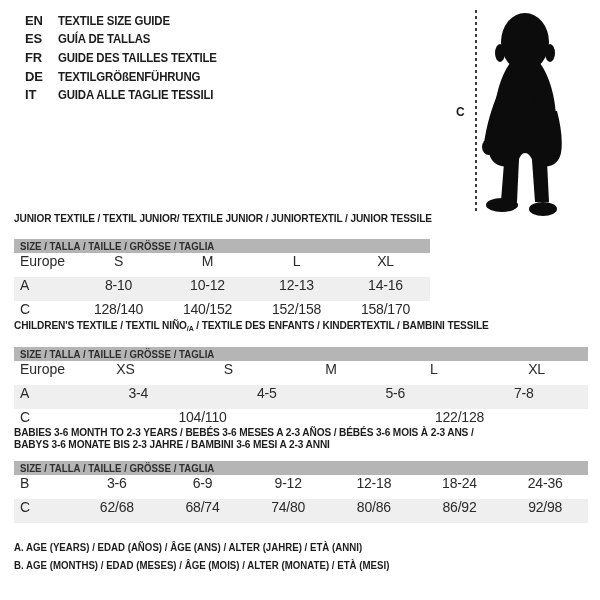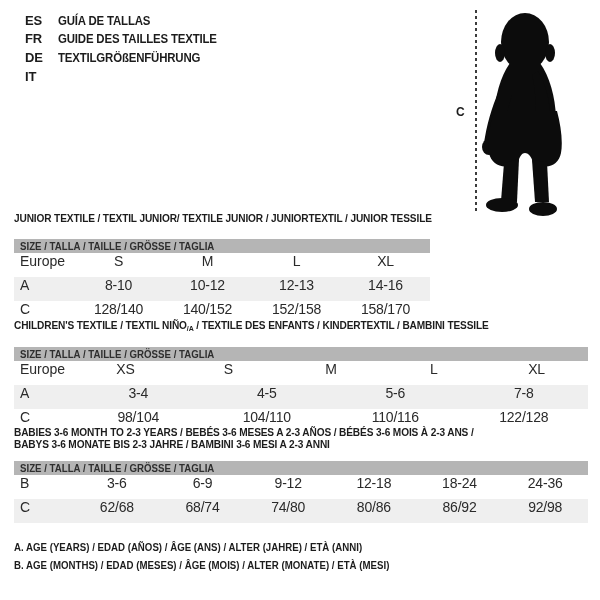--- a/index.html
+++ b/index.html
@@ -38,33 +38,38 @@
 
   
   #footnotes{position:absolute;left:14px;top:538px;}
   .footnote{height:18.2px;line-height:18.2px;font-weight:700;font-size:11px;white-space:nowrap;}
 </style>
 </head>
 <body>
 
 <div id="lang-block">
     <div class="lang-row">
+      <span class="lang-code">EN</span>
+      <span class="lang-title"><span class="cond">TEXTILE SIZE GUIDE</span></span>
+    </div>
+    <div class="lang-row">
       <span class="lang-code">ES</span>
       <span class="lang-title"><span class="cond">GUÍA DE TALLAS</span></span>
     </div>
     <div class="lang-row">
       <span class="lang-code">FR</span>
       <span class="lang-title"><span class="cond">GUIDE DES TAILLES TEXTILE</span></span>
     </div>
     <div class="lang-row">
       <span class="lang-code">DE</span>
       <span class="lang-title"><span class="cond">TEXTILGRÖßENFÜHRUNG</span></span>
     </div>
     <div class="lang-row">
       <span class="lang-code">IT</span>
+      <span class="lang-title"><span class="cond">GUIDA ALLE TAGLIE TESSILI</span></span>
     </div>
   </div>
 
 <div id="dashed-line"></div>
 <div id="figure-c-label">C</div>
 <svg id="baby-svg" width="120" height="215" viewBox="0 0 120 215" aria-hidden="true">
   <g fill="#0c0c0c">
     <ellipse cx="45" cy="37" rx="24" ry="29"></ellipse>
     <ellipse cx="20" cy="48" rx="5" ry="9"></ellipse>
     <ellipse cx="70" cy="48" rx="5" ry="9"></ellipse>
@@ -127,23 +132,21 @@
     </div>
     <div class="t-row shaded">
       <div class="t-label">A</div>
       <div class="t-cell">3-4</div>
       <div class="t-cell">4-5</div>
       <div class="t-cell">5-6</div>
       <div class="t-cell">7-8</div>
     </div>
     <div class="t-row">
       <div class="t-label">C</div>
-      <div class="t-cell">98/104</div>
       <div class="t-cell">104/110</div>
-      <div class="t-cell">110/116</div>
       <div class="t-cell">122/128</div>
     </div>
   </div>
 
 <div class="sec-title" style="top:426px">
   <span class="cond">BABIES 3-6 MONTH TO 2-3 YEARS / BEBÉS 3-6 MESES A 2-3 AÑOS / BÉBÉS 3-6 MOIS À 2-3 ANS /</span><br>
   <span class="cond">BABYS 3-6 MONATE BIS 2-3 JAHRE / BAMBINI 3-6 MESI A 2-3 ANNI</span>
 </div>
 <div class="size-table" id="babies-table" style="top:461px;width:574px">
   <div class="size-bar">

